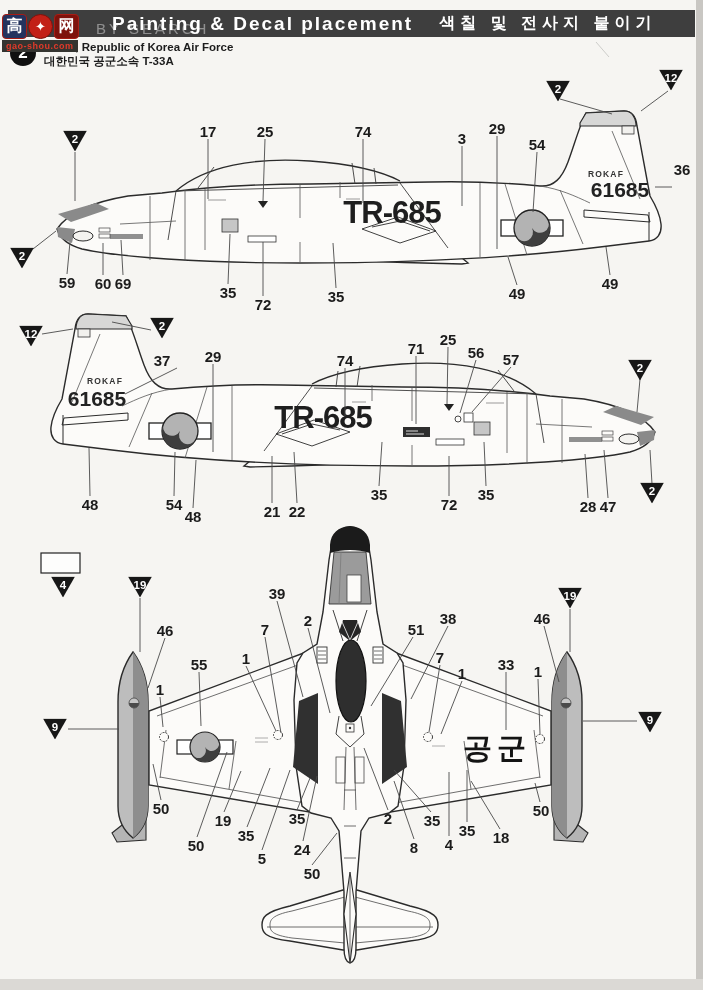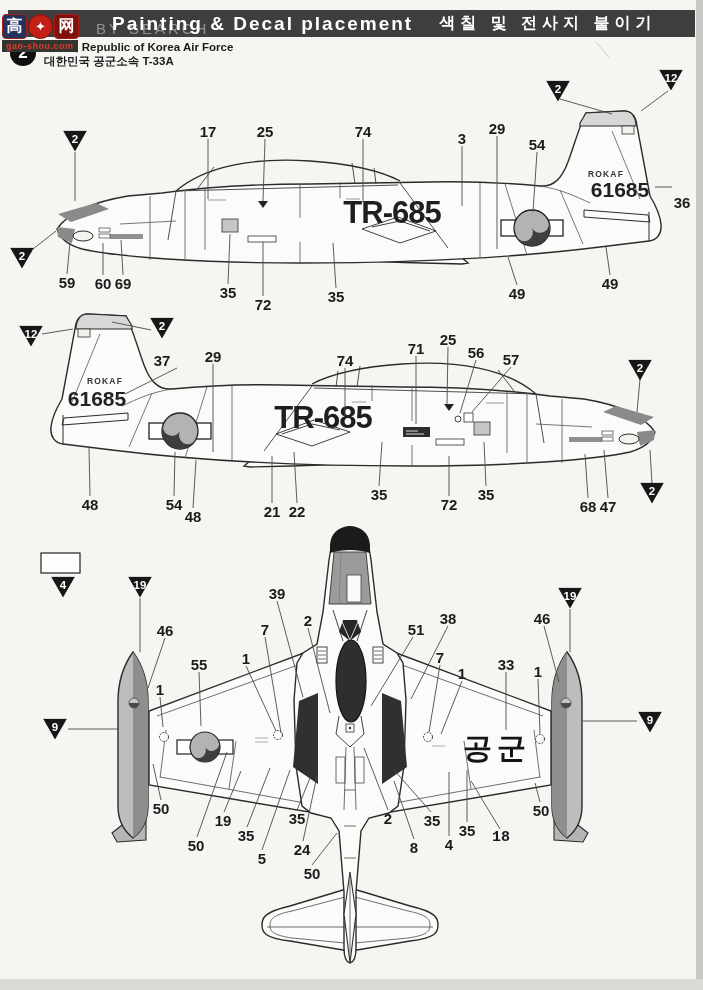--- a/index.html
+++ b/index.html
@@ -205,21 +205,21 @@
   </svg>
 
   <div id="callout-layer">
     <div class="co-host">
         <div class="num-label" style="left: 208px; top: 131px;">17</div>
         <div class="num-label" style="left: 265px; top: 131px;">25</div>
         <div class="num-label" style="left: 363px; top: 131px;">74</div>
         <div class="num-label" style="left: 462px; top: 138px;">3</div>
         <div class="num-label" style="left: 497px; top: 128px;">29</div>
         <div class="num-label" style="left: 537px; top: 144px;">54</div>
-        <div class="num-label" style="left: 682px; top: 202px;">36</div>
+        <div class="num-label" style="left: 682px; top: 169px;">36</div>
         <div class="num-label" style="left: 67px; top: 282px;">59</div>
         <div class="num-label" style="left: 103px; top: 283px;">60</div>
         <div class="num-label" style="left: 123px; top: 283px;">69</div>
         <div class="num-label" style="left: 228px; top: 292px;">35</div>
         <div class="num-label" style="left: 263px; top: 304px;">72</div>
         <div class="num-label" style="left: 336px; top: 296px;">35</div>
         <div class="num-label" style="left: 517px; top: 293px;">49</div>
         <div class="num-label" style="left: 610px; top: 283px;">49</div>
       </div>
     <div class="co-host">
@@ -237,21 +237,21 @@
         <div class="num-label" style="left: 476px; top: 352px;">56</div>
         <div class="num-label" style="left: 511px; top: 359px;">57</div>
         <div class="num-label" style="left: 90px; top: 504px;">48</div>
         <div class="num-label" style="left: 174px; top: 504px;">54</div>
         <div class="num-label" style="left: 193px; top: 516px;">48</div>
         <div class="num-label" style="left: 272px; top: 511px; text-align: center;">21</div>
         <div class="num-label" style="left: 297px; top: 511px; text-align: center;">22</div>
         <div class="num-label" style="left: 379px; top: 494px;">35</div>
         <div class="num-label" style="left: 449px; top: 504px;">72</div>
         <div class="num-label" style="left: 486px; top: 494px;">35</div>
-        <div class="num-label" style="left: 588px; top: 506px;">68</div>
+        <div class="num-label" style="left: 588px; top: 506px;">28</div>
         <div class="num-label" style="left: 608px; top: 506px;">47</div>
       </div>
     <div class="co-host">
         <div class="tri-label" style="left: 31px; top: 336px;">12</div>
         <div class="tri-label" style="left: 162px; top: 328px;">2</div>
         <div class="tri-label" style="left: 640px; top: 370px;">2</div>
         <div class="tri-label" style="left: 652px; top: 493px;">2</div>
       </div>
     <div class="co-host">
         <div class="num-label" style="left: 277px; top: 593px;">39</div>
@@ -274,21 +274,21 @@
         <div class="num-label" style="left: 246px; top: 835px;">35</div>
         <div class="num-label" style="left: 262px; top: 858px;">5</div>
         <div class="num-label" style="left: 297px; top: 818px;">35</div>
         <div class="num-label" style="left: 302px; top: 849px;">24</div>
         <div class="num-label" style="left: 312px; top: 873px;">50</div>
         <div class="num-label" style="left: 388px; top: 818px;">2</div>
         <div class="num-label" style="left: 414px; top: 847px;">8</div>
         <div class="num-label" style="left: 432px; top: 820px;">35</div>
         <div class="num-label" style="left: 449px; top: 844px;">4</div>
         <div class="num-label" style="left: 467px; top: 830px;">35</div>
-        <div class="num-label" style="left: 501px; top: 837px; font-family: Liberation Mono, monospace;">18</div>
+        <div class="num-label" style="left: 501px; top: 837px;">18</div>
         <div class="num-label" style="left: 541px; top: 810px;">50</div>
       </div>
     <div class="co-host">
         <div class="tri-label" style="left: 63px; top: 587px;">4</div>
         <div class="tri-label" style="left: 140px; top: 587px;">19</div>
         <div class="tri-label" style="left: 570px; top: 598px;">19</div>
         <div class="tri-label" style="left: 55px; top: 729px;">9</div>
         <div class="tri-label" style="left: 650px; top: 722px;">9</div>
       </div>
   </div>

